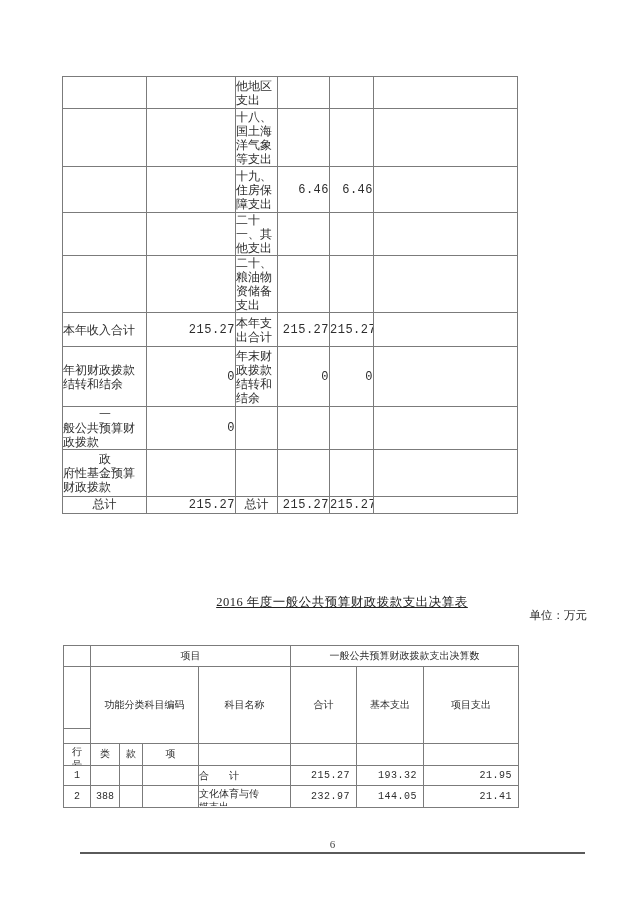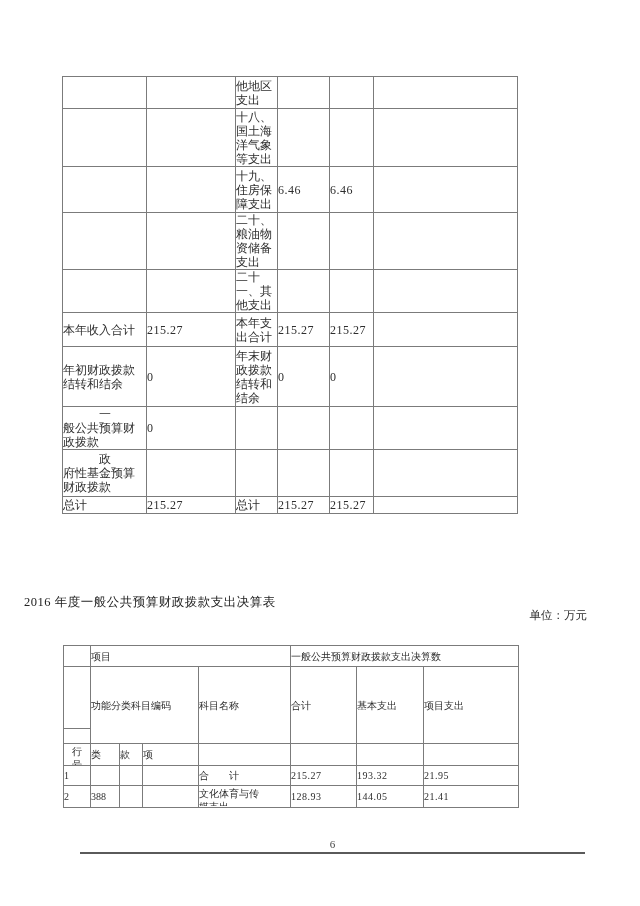--- a/index.html
+++ b/index.html
@@ -7,30 +7,30 @@
         font-family:"Liberation Serif","DejaVu Serif",serif;color:#2d2d2d;}
   .t{position:absolute;border-collapse:collapse;table-layout:fixed;}
   .t td{border:1px solid #7b7b7b;padding:0;vertical-align:middle;overflow:hidden;
         white-space:pre-line;color:#2d2d2d;}
   .t1{left:62px;top:76px;width:455px;}
   .t1 td{font-size:12px;line-height:14px;}
   .t2{left:63px;top:645px;width:455px;}
   .t2 td{font-size:10px;line-height:13px;}
   .lbl{text-align:left;padding-left:5px;padding-right:2px;}
   .sub{text-align:left;padding-left:4px;}
-  .num{padding-right:8px;letter-spacing:0.5px;}
+  .num{text-align:right;padding-right:8px;letter-spacing:0.5px;font-family:Liberation Mono, monospace;}
   .t2 .num{padding-right:6px;}
-  .ctr{padding-left:0;padding-right:0;}
+  .ctr{text-align:center;padding-left:0;padding-right:0;font-family:Liberation Mono, monospace;}
   .vbot{vertical-align:bottom;padding-bottom:3px;}
   .clipcell{vertical-align:top;padding-top:1px;}
   .clipbox{height:19px;overflow:hidden;}
   .rownocell{vertical-align:top;padding-top:1px;}
   .rownobox{height:20px;overflow:hidden;text-align:center;}
-  .title2{position:absolute;left:0;right:0;top:594px;padding-left:24px;
-          font-size:12.5px;color:#222222;letter-spacing:0.5px;}
+  .title2{position:absolute;left:0;right:0;top:594px;text-align:center;padding-left:44px;
+          font-size:12.5px;color:#222222;letter-spacing:0.5px;text-decoration:underline;}
   .unit{position:absolute;top:608px;right:53px;font-size:11.5px;color:#2d2d2d;text-align:right;}
   .pagenum{position:absolute;left:80px;width:505px;top:838px;text-align:center;
            font-size:11px;color:#444444;}
   .footrule{position:absolute;left:80px;top:852px;width:505px;height:2px;background:#5a5a5a;}
 </style>
 </head>
 <body>
 
 <div class="page">
 
@@ -67,37 +67,37 @@
     <tr style="height:46px">
       <td class="lbl"></td>
       <td class="num"></td>
       <td class="sub">十九、
 住房保
 障支出</td>
       <td class="num">6.46</td>
       <td class="num">6.46</td>
       <td></td>
     </tr>
+    <tr style="height:41px">
+      <td class="lbl"></td>
+      <td class="num"></td>
+      <td class="sub">二十
+一、其
+他支出</td>
+      <td class="num"></td>
+      <td class="num"></td>
+      <td></td>
+    </tr>
     <tr style="height:56px">
       <td class="lbl"></td>
       <td class="num"></td>
       <td class="sub">二十、
 粮油物
 资储备
 支出</td>
-      <td class="num"></td>
-      <td class="num"></td>
-      <td></td>
-    </tr>
-    <tr style="height:41px">
-      <td class="lbl"></td>
-      <td class="num"></td>
-      <td class="sub">二十
-一、其
-他支出</td>
       <td class="num"></td>
       <td class="num"></td>
       <td></td>
     </tr>
     <tr style="height:34px">
       <td class="lbl">本年收入合计</td>
       <td class="num">215.27</td>
       <td class="sub">本年支
 出合计</td>
       <td class="num vbot">215.27</td>
@@ -199,21 +199,21 @@
       <td class="num">193.32</td>
       <td class="num">21.95</td>
     </tr>
     <tr style="height:22px">
       <td class="ctr">2</td>
       <td class="ctr">388</td>
       <td class="ctr"></td>
       <td class="ctr"></td>
       <td class="lbl clipcell"><div class="clipbox">文化体育与传
 媒支出</div></td>
-      <td class="num">128.93</td>
+      <td class="num">232.97</td>
       <td class="num">144.05</td>
       <td class="num">21.41</td>
     </tr>
   </tbody>
     </table>
 
   <div class="pagenum">6</div>
   <div class="footrule"></div>
 
 </div>

